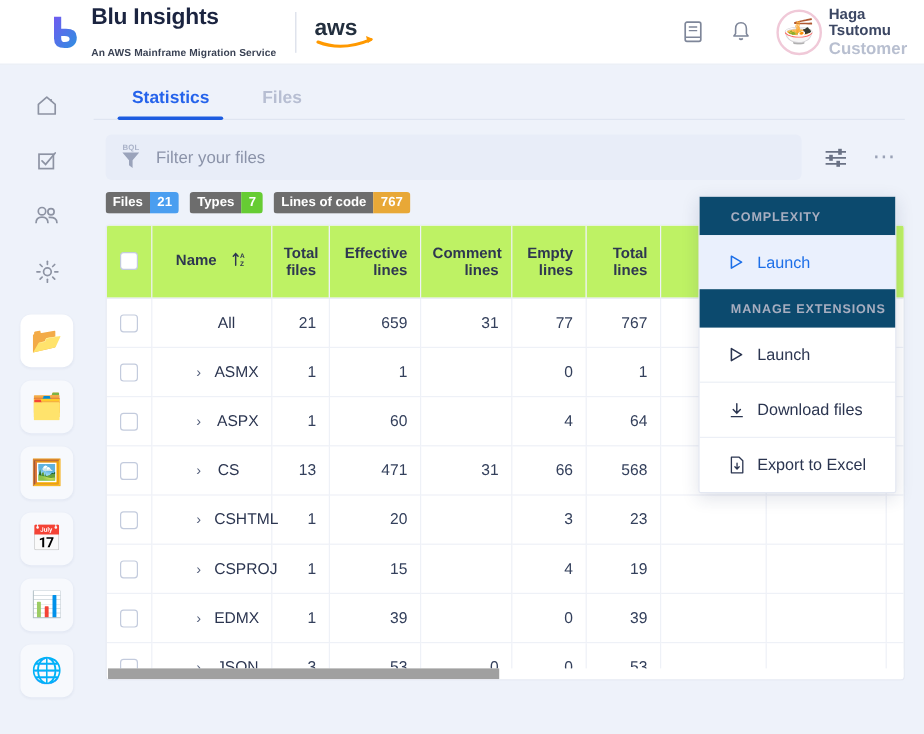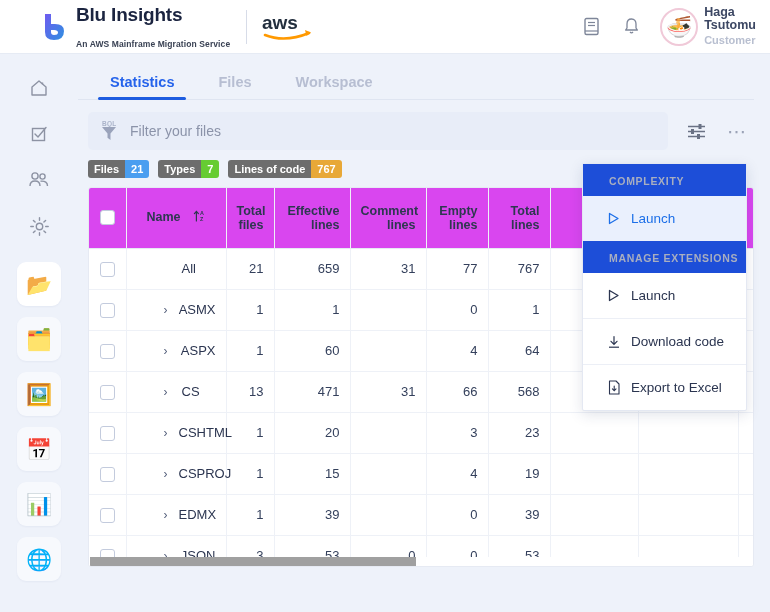--- a/index.html
+++ b/index.html
@@ -29,21 +29,21 @@
   .topbar-right { margin-left: auto; display: flex; align-items: center; margin-right: 14px; gap: 18px; }
   .icon-btn { width: 22px; height: 22px; display: flex; align-items: center; justify-content: center; cursor: pointer; }
   .avatar-wrap {
     width: 38px; height: 38px; border-radius: 50%;
     border: 2px solid #f0c9d8;
     display: flex; align-items: center; justify-content: center;
     background: #fff; font-size: 21px; line-height: 1; overflow: hidden;
   }
   .user-block { display: flex; flex-direction: column; line-height: 13px; margin-left: 6px; }
   .user-name { font-size: 12.5px; color: #3c4763; font-weight: 600; }
-  .user-role { font-size: 11px; color: #b8bfd0; font-weight: bold; margin-top: 2px; }
+  .user-role { font-size: 14px; color: #b8bfd0; font-weight: bold; margin-top: 2px; }
 
   
   .rail {
     position: absolute; left: 0; top: 54px; width: 78px; height: 558px;
     background: #eef2fa;
     display: flex; flex-direction: column; align-items: center;
     padding-top: 12px; gap: 2px;
   }
   .rail-icon {
     width: 44px; height: 44px; display: flex; align-items: center; justify-content: center;
@@ -99,21 +99,21 @@
   .badge .val { color: #fff; padding: 0 6px; display:flex; align-items:center; }
 
   
   .table-wrap {
     margin-left: 10px; margin-right: 16px;
     background: #ffffff; border: 1px solid #e6eaf3; border-radius: 3px;
     height: 380px; overflow: hidden; position: relative;
   }
   table { border-collapse: collapse; width: 846px; table-layout: fixed; }
   thead th {
-    background: #d946ef; font-size: 12.5px; font-weight: bold; color: #2e3750;
+    background: #bef264; font-size: 12.5px; font-weight: bold; color: #2e3750;
     border-bottom: 1px solid #e6eaf3; border-right: 1px solid #eef1f7;
     height: 60px; vertical-align: middle; padding: 0 10px;
     text-align: right;
   }
   thead th.c-check { width: 37px; padding: 0; text-align: center; }
   thead th.c-name { width: 100px; text-align: left; padding-left: 20px; }
   tbody td {
     font-size: 13px; color: #34405c; height: 41px;
     border-bottom: 1px solid #eef1f7; border-right: 1px solid #eef1f7;
     padding: 0 10px; text-align: right; white-space: nowrap;
@@ -136,21 +136,21 @@
 
   
   .menu {
     position: absolute; left: 582px; top: 163px; width: 165px;
     background: #fff; border: 1px solid #e4e8f2; border-radius: 2px;
     box-shadow: 0 4px 14px rgba(30,45,90,0.13);
     z-index: 40;
   }
   .menu-head {
     font-size: 10.5px; font-weight: bold; color: #a8aec0; letter-spacing: 0.7px;
-    padding: 11px 0 9px 26px; background: #1d4ed8;
+    padding: 11px 0 9px 26px; background: #0c4a6e;
   }
   .menu-item {
     display: flex; align-items: center; height: 45px; padding-left: 24px;
     font-size: 13.5px; color: #2b3550; cursor: pointer;
   }
   .menu-item.sel { background: #eaf0fd; color: #1d6fe8; }
   .menu-item .mi-ic { width: 24px; display: flex; align-items: center; flex: none; }
   .menu-sep { height: 1px; background: #eceff6; }
 </style>
 </head>
@@ -268,21 +268,20 @@
     <div class="rail-tile pale">
         <span>🌐</span>
       </div>
   </div>
 
   <div class="main">
 
     <div class="tabs">
       <div class="tab active">Statistics</div>
       <div class="tab">Files</div>
-      <div class="tab">Workspace</div>
     </div>
 
     <div class="search-row">
       <div class="search-box">
         <div class="bql-icon">
           <span class="bql-label">BQL</span>
           <svg width="16" height="15" viewBox="0 0 16 15" style="position:absolute;left:1px;top:8px;">
             <path d="M1 1 L15 1 L9.5 7.5 L9.5 14 L6.5 11.8 L6.5 7.5 Z" fill="#9aa3bb"></path>
           </svg>
         </div>
@@ -521,21 +520,21 @@
       <span>Launch</span>
     </div>
     <div class="menu-sep"></div>
     <div class="menu-item">
       <span class="mi-ic">
         <svg width="14" height="14" viewBox="0 0 14 14">
           <path d="M7 1.5 L7 9 M4 6.3 L7 9.4 L10 6.3" fill="none" stroke="#2b3550" stroke-width="1.2" stroke-linecap="round"></path>
           <line x1="2" y1="12.2" x2="12" y2="12.2" stroke="#2b3550" stroke-width="1.2"></line>
         </svg>
       </span>
-      <span>Download code</span>
+      <span>Download files</span>
     </div>
     <div class="menu-sep"></div>
     <div class="menu-item">
       <span class="mi-ic">
         <svg width="14" height="15" viewBox="0 0 14 15">
           <path d="M2.5 1 L9 1 L12 4 L12 14 L2.5 14 Z" fill="none" stroke="#2b3550" stroke-width="1.1" stroke-linejoin="round"></path>
           <path d="M7.2 6 L7.2 10.5 M5.4 8.9 L7.2 10.8 L9 8.9" fill="none" stroke="#2b3550" stroke-width="1.1" stroke-linecap="round"></path>
         </svg>
       </span>
       <span>Export to Excel</span>

